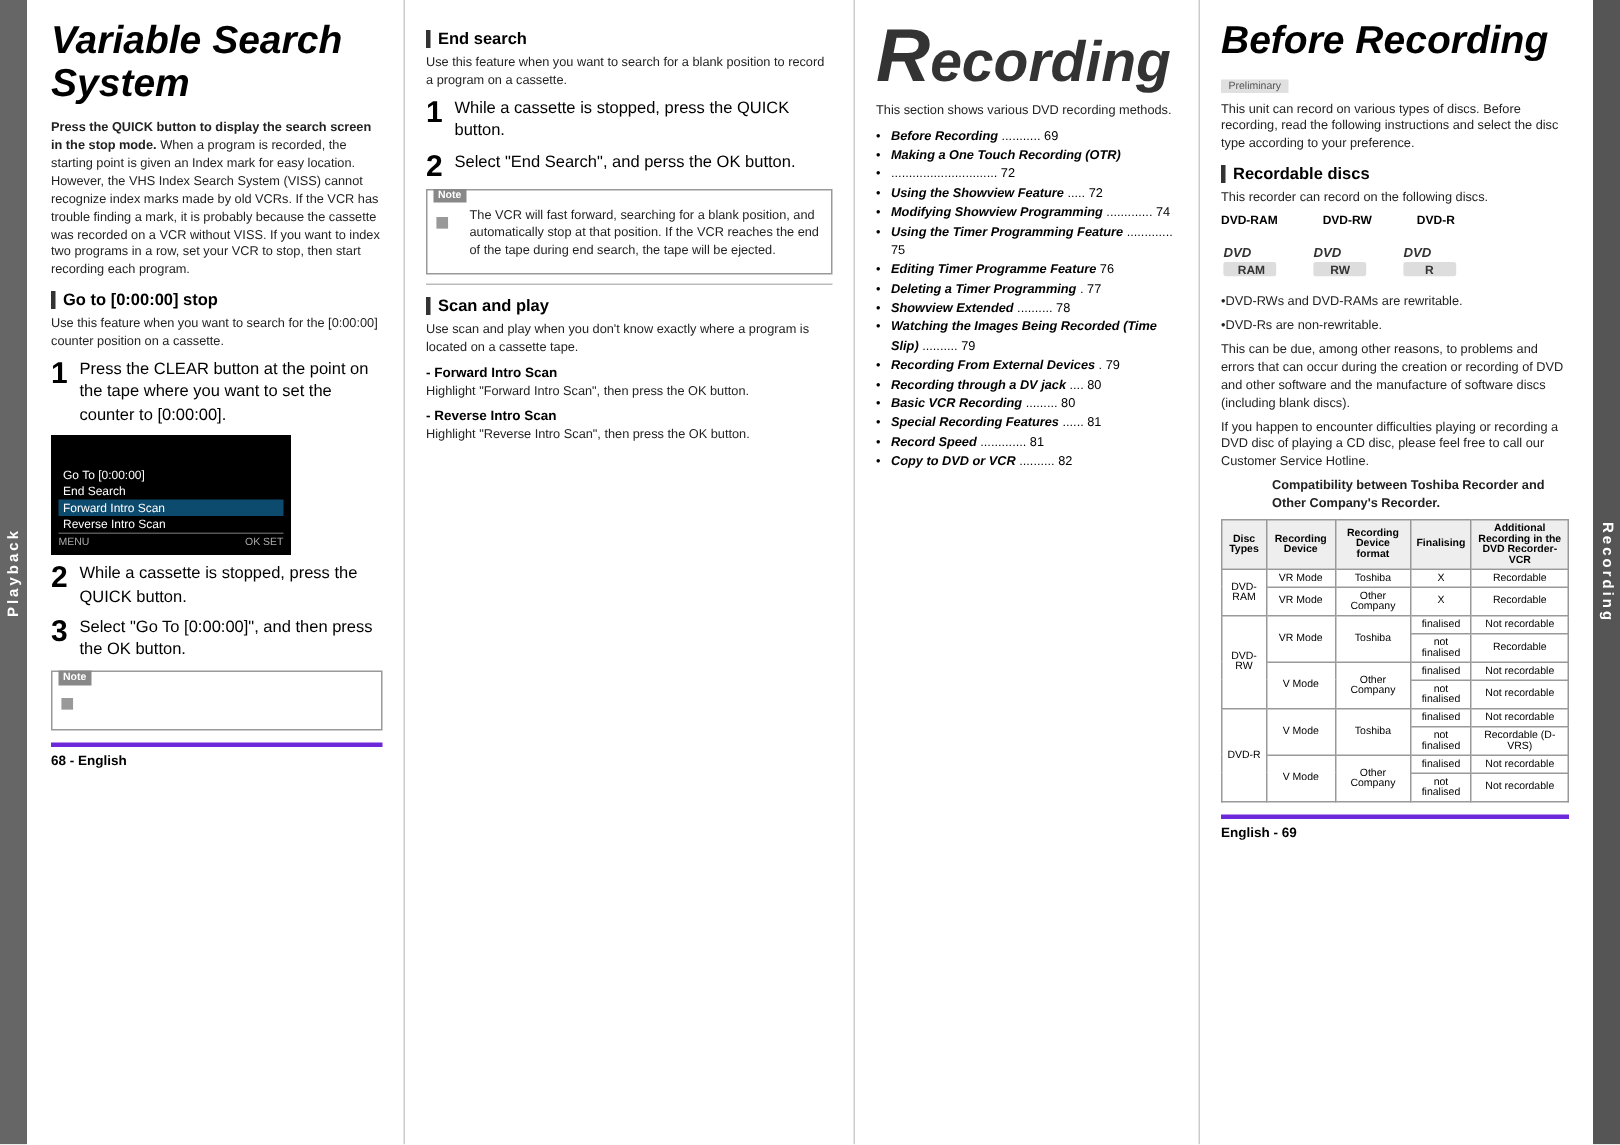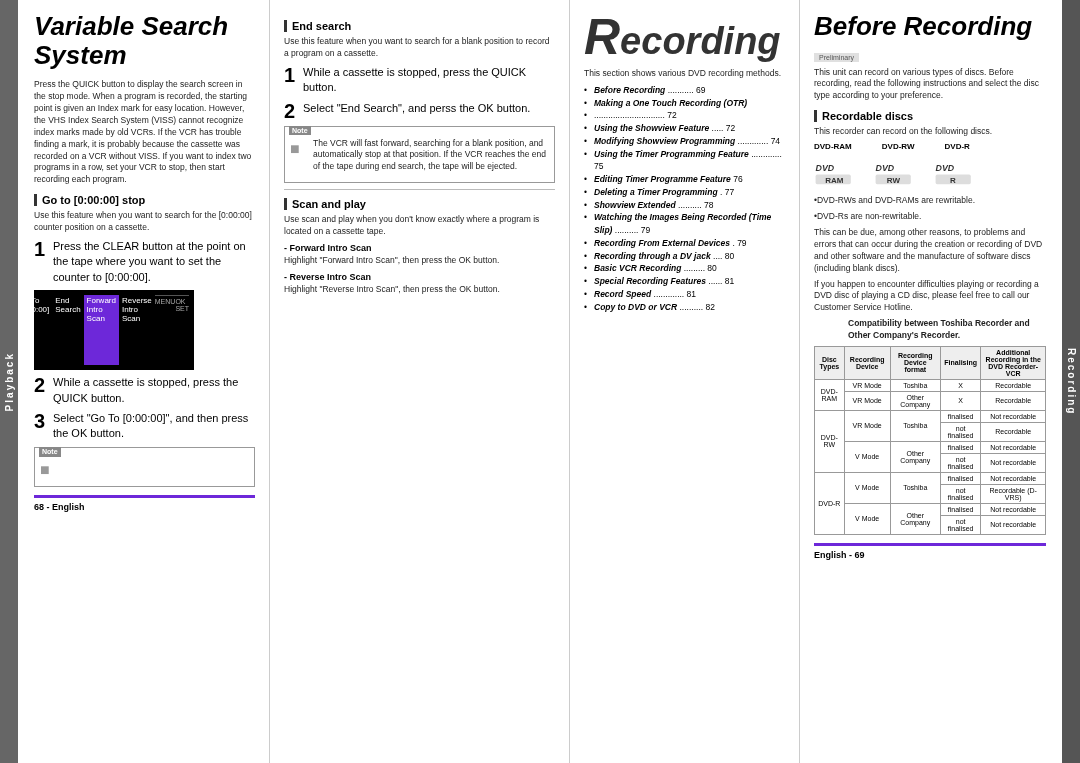--- a/index.html
+++ b/index.html
@@ -139,21 +139,21 @@
     }
 
     p {
       font-size: 8.5px;
       line-height: 1.4;
       margin-bottom: 4px;
       color: #222;
     }
 
     .bold-text {
-      font-weight: normal;
+      font-weight: bold;
     }
 
     
     .step {
       display: flex;
       align-items: flex-start;
       margin: 5px 0;
       gap: 5px;
     }
     .step-num {
@@ -202,28 +202,29 @@
     
     .vcr-screenshot {
       background: #000;
       color: #fff;
       font-size: 8px;
       padding: 5px;
       margin: 5px 0;
       width: 160px;
       height: 80px;
       display: flex;
+      flex-direction: column;
       justify-content: flex-end;
     }
     .vcr-menu-item {
       padding: 1px 3px;
       font-size: 8px;
     }
     .vcr-menu-item.selected {
-      background: #6d28d9;
+      background: #0c4a6e;
     }
     .vcr-bottom-bar {
       display: flex;
       justify-content: space-between;
       border-top: 1px solid #555;
       padding-top: 2px;
       font-size: 7px;
       color: #aaa;
     }
 

